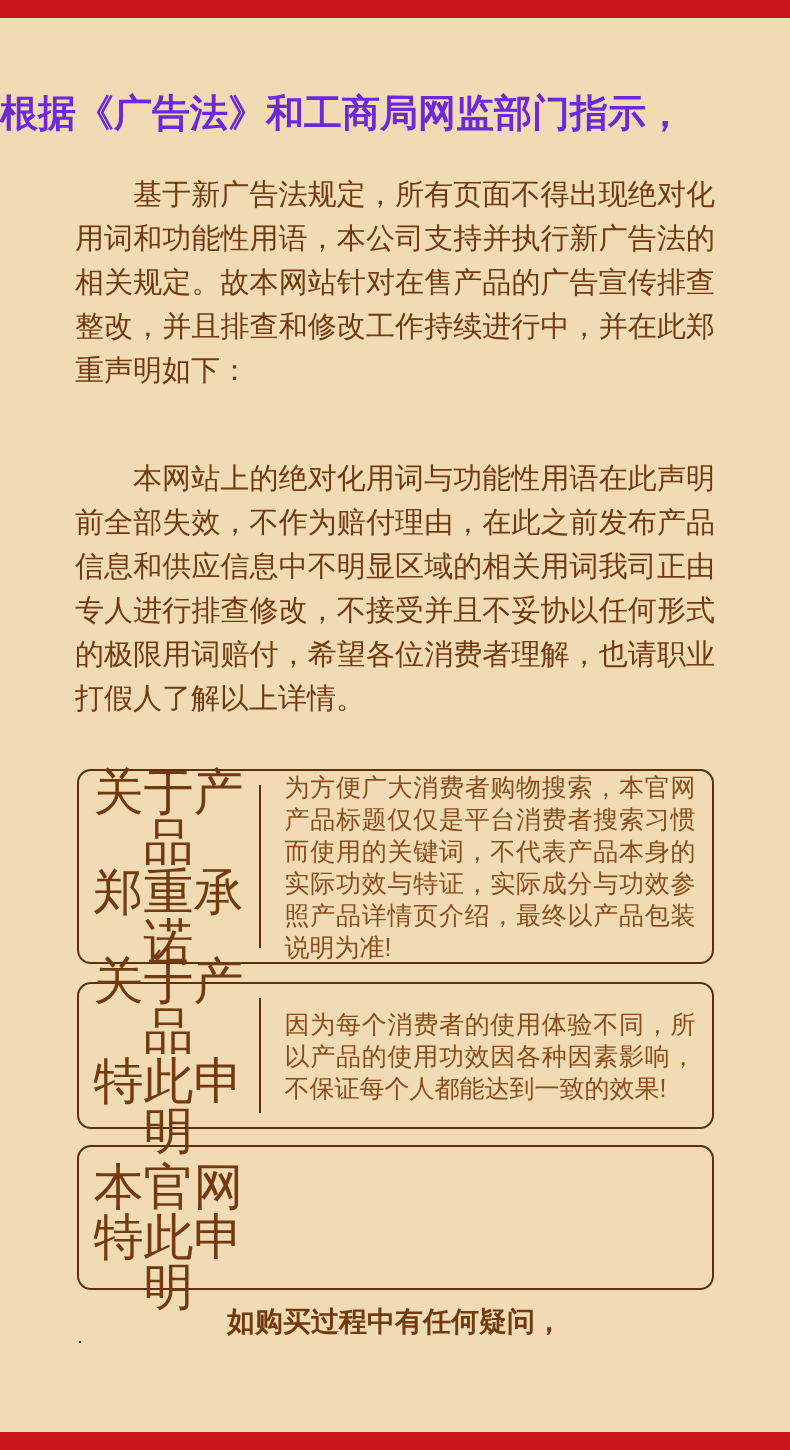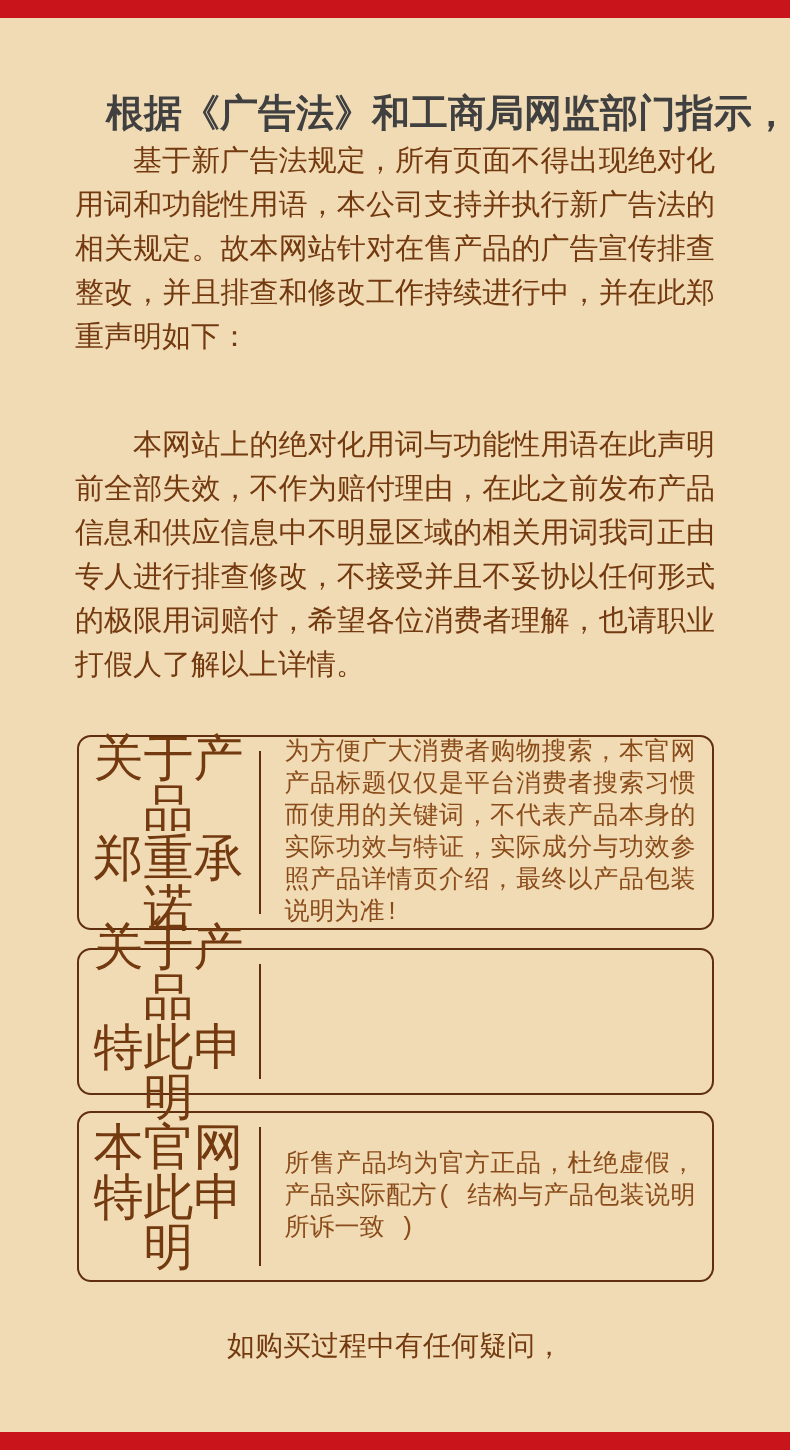--- a/index.html
+++ b/index.html
@@ -15,55 +15,55 @@
     background: #f1dbb5;
     overflow: hidden;
   }
   .bar { height: 18px; background: #c8141a; }
   .bar-top { position: absolute; top: 0; left: 0; right: 0; }
   .bar-bottom { position: absolute; bottom: 0; left: 0; right: 0; }
 
   .title {
     margin: 0;
     padding-top: 88px;
-    text-align: right;
+    text-align: left;
     font-size: 38px;
     line-height: 50px;
     font-weight: bold;
-    color: #404040;
+    color: #6d28d9;
     letter-spacing: 0px;
   }
   .title .tline { display: block; }
 
   .para {
     width: 640px;
     margin: 0 auto;
     color: #73390f;
     font-size: 29px;
     line-height: 44px;
     text-align: justify;
     text-indent: 2em;
   }
-  .para-1 { }
+  .para-1 { margin-top: 34px; }
   .para-2 { margin-top: 64px; }
 
   .boxes { margin-top: 49px; }
   .notice-box {
     box-sizing: border-box;
     width: 637px;
     margin: 0 auto;
     border: 2px solid #5f2f10;
     border-radius: 14px;
     display: flex;
     align-items: stretch;
     background: transparent;
   }
   .box-1 { height: 195px; margin-bottom: 18px; }
   .box-2 { height: 147px; margin-bottom: 16px; }
-  .box-3 { height: 171px; }
+  .box-3 { height: 145px; flex-direction: column; }
 
   .box-label {
     width: 180px;
     flex: 0 0 180px;
     display: flex;
     flex-direction: column;
     justify-content: center;
     align-items: center;
     text-align: center;
     font-size: 50px;
@@ -75,33 +75,33 @@
     width: 2px;
     flex: 0 0 2px;
     background: #5f2f10;
     margin: 14px 0;
   }
   .box-body {
     flex: 1 1 auto;
     display: flex;
     align-items: center;
     padding: 10px 16px 10px 24px;
-    font-family: Liberation Mono, monospace;
+    font-family: Liberation Sans, sans-serif;
     font-size: 25px;
     line-height: 32px;
     color: #8a4c1a;
     text-align: justify;
   }
 
   .footer {
-    margin-top: 48px;
+    margin-top: 16px;
     text-align: center;
     font-size: 28px;
     line-height: 32px;
-    font-weight: normal;
+    font-weight: bold;
     color: #73390f;
   }
   .footer .fline { display: block; }
 </style>
 </head>
 <body>
 
 <div class="page">
   <div class="bar bar-top"></div>
 
@@ -124,31 +124,31 @@
         <span>为方便广大消费者购物搜索，本官网产品标题仅仅是平台消费者搜索习惯而使用的关键词，不代表产品本身的实际功效与特证，实际成分与功效参照产品详情页介绍，最终以产品包装说明为准!</span>
       </div>
     </div>
 
     <div class="notice-box box-2">
       <div class="box-label">
         <span>关于产品</span>
         <span>特此申明</span>
       </div>
       <div class="box-divider"></div>
+      <div class="box-body">
+        <span>因为每个消费者的使用体验不同，所以产品的使用功效因各种因素影响，不保证每个人都能达到一致的效果!</span>
+      </div>
     </div>
 
     <div class="notice-box box-3">
       <div class="box-label">
         <span>本官网</span>
         <span>特此申明</span>
       </div>
       <div class="box-divider"></div>
-      <div class="box-body">
-        <span>所售产品均为官方正品，杜绝虚假，产品实际配方( 结构与产品包装说明所诉一致 )</span>
-      </div>
     </div>
 
   </div>
 
   <div class="footer">
     <span class="fline">如购买过程中有任何疑问，</span>
   </div>
 
   <div class="bar bar-bottom"></div>
 </div>

